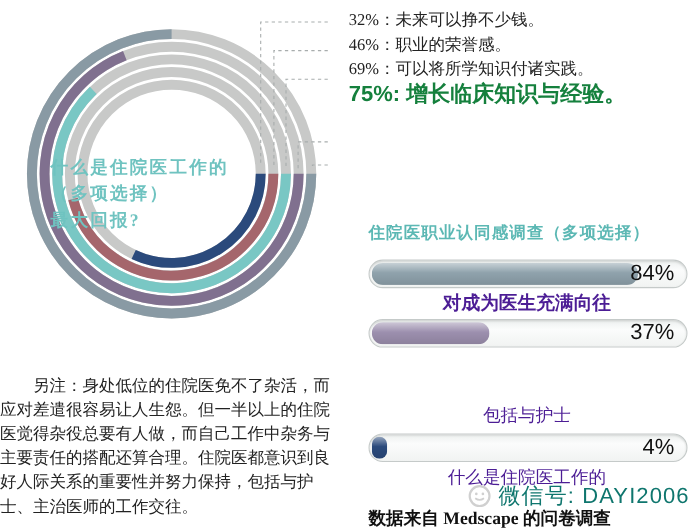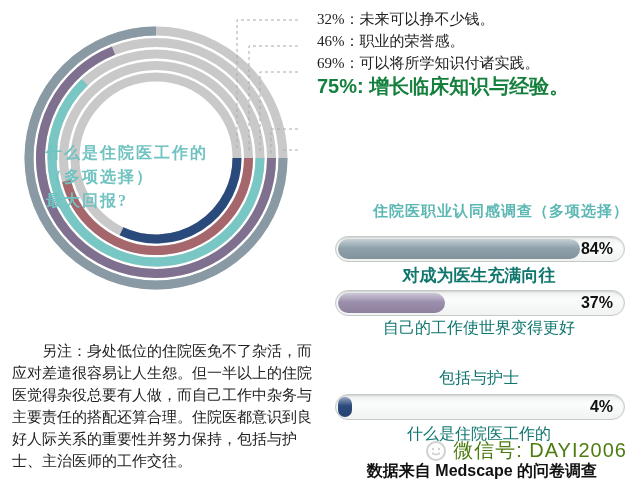--- a/index.html
+++ b/index.html
@@ -11,45 +11,45 @@
     font-family:"Liberation Serif","DejaVu Serif",serif;
     font-size:16px;line-height:24px;letter-spacing:2px;color:#6fc3c0;font-weight:bold;margin-top:20px;}
   .dashed{fill:none;stroke:#a8adad;stroke-width:1;stroke-dasharray:3 3;}
   
   .reward-list{position:absolute;left:301px;top:9px;width:328px;
     font-family:"Liberation Serif","DejaVu Serif",serif;font-size:15px;line-height:21px;color:#222;}
   .reward-item{margin:0 0 1px 16px;}
   .reward-item.bold{font-family:"Liberation Sans","DejaVu Sans",sans-serif;
     font-weight:bold;font-size:20px;margin-top:2px;color:#15803d;}
   
-  .note{position:absolute;left:12px;top:340px;width:302px;
+  .note{position:absolute;left:0;top:340px;width:302px;
     font-family:"Liberation Serif","DejaVu Serif",serif;
     font-size:15px;line-height:22px;color:#222;text-indent:2em;font-weight:500;}
   
   .right-col{position:absolute;left:335px;top:200px;width:294px;height:283px;}
-  .bar-title{position:absolute;left:0;top:2px;width:100%;text-align:right;
+  .bar-title{position:absolute;left:0;top:2px;width:100%;text-align:left;
     color:#5cb8b4;font-weight:bold;font-size:15px;letter-spacing:1px;}
   .bar-row{position:absolute;left:0;width:288px;height:24px;border:1px solid #c5cac9;
     border-radius:999px;background:linear-gradient(180deg,#edf0ef,#fbfcfc 35%,#f1f3f2);
     box-shadow:inset 0 1px 2px rgba(0,0,0,.14);}
   .bar-fill{position:absolute;left:2px;top:2px;height:20px;border-radius:999px;min-width:14px;
     background-image:linear-gradient(180deg,rgba(255,255,255,.5),rgba(255,255,255,0) 45%,rgba(0,0,0,.10));}
   .bar-value{position:absolute;right:11px;top:50%;transform:translateY(-50%);
-    font-weight:bold;font-size:16px;color:#111;}
-  .bar-caption{position:absolute;left:0;width:288px;text-align:center;font-size:16px;color:#0f766e;}
+    font-weight:normal;font-size:20px;color:#111;}
+  .bar-caption{position:absolute;left:0;width:288px;text-align:center;font-size:16px;color:#4c1d95;}
   .cap-hei{font-family:"Liberation Sans","DejaVu Sans",sans-serif;font-weight:bold;font-size:17px;}
   .cap-kai{font-family:"Liberation Serif","DejaVu Serif",serif;}
   .row1{top:36px;}  .cap1{top:64px;}
   .row2{top:90px;}  .cap2{top:118px;}
   .row3{top:140px;} .cap3{top:168px;}
   .row4{top:194px;} .cap4{top:224px;}
   .watermark{position:absolute;right:2px;top:237px;display:flex;align-items:center;gap:6px;
-    color:#4d7c0f;font-size:20px;letter-spacing:1px;white-space:nowrap;}
-  .source-line{position:absolute;right:0px;top:261px;width:100%;text-align:center;
-    font-weight:bold;font-size:16px;color:#111;white-space:nowrap;}
+    color:#0f766e;font-size:20px;letter-spacing:1px;white-space:nowrap;}
+  .source-line{position:absolute;right:0px;top:261px;width:100%;text-align:left;
+    font-weight:bold;font-size:16px;color:#111;white-space:nowrap;font-family:Liberation Serif, serif;}
 </style>
 </head>
 <body>
 
 <div class="stage">
 
   <svg class="donut-svg" width="312" height="312" viewBox="0 0 312 312">
     <g id="rings-group">
         <circle cx="156" cy="158" r="127" fill="none" stroke="#c8c9c8" stroke-width="9"></circle>
         <path d="M 283 158 A 127 127 0 1 1 156.00 31.00" fill="none" stroke="#899aa4" stroke-width="9"></path>
@@ -92,21 +92,20 @@
     <div class="bar-row row1">
       <div class="bar-fill" style="width: 84%; background-color: rgb(143, 162, 172);"></div>
       <span class="bar-value">84%</span>
     </div>
     <div class="bar-caption cap-hei cap1">对成为医生充满向往</div>
 
     <div class="bar-row row2">
       <div class="bar-fill" style="width: 37%; background-color: rgb(156, 143, 174);"></div>
       <span class="bar-value">37%</span>
     </div>
-    <div class="bar-caption cap-kai cap2">自己的工作使世界变得更好</div>
 
     <div class="bar-caption cap-kai cap3">包括与护士</div>
 
     <div class="bar-row row4">
       <div class="bar-fill" style="width: 4%; background-color: rgb(43, 74, 124);"></div>
       <span class="bar-value">4%</span>
     </div>
     <div class="bar-caption cap-kai cap4">什么是住院医工作的</div>
 
     <div class="watermark">

